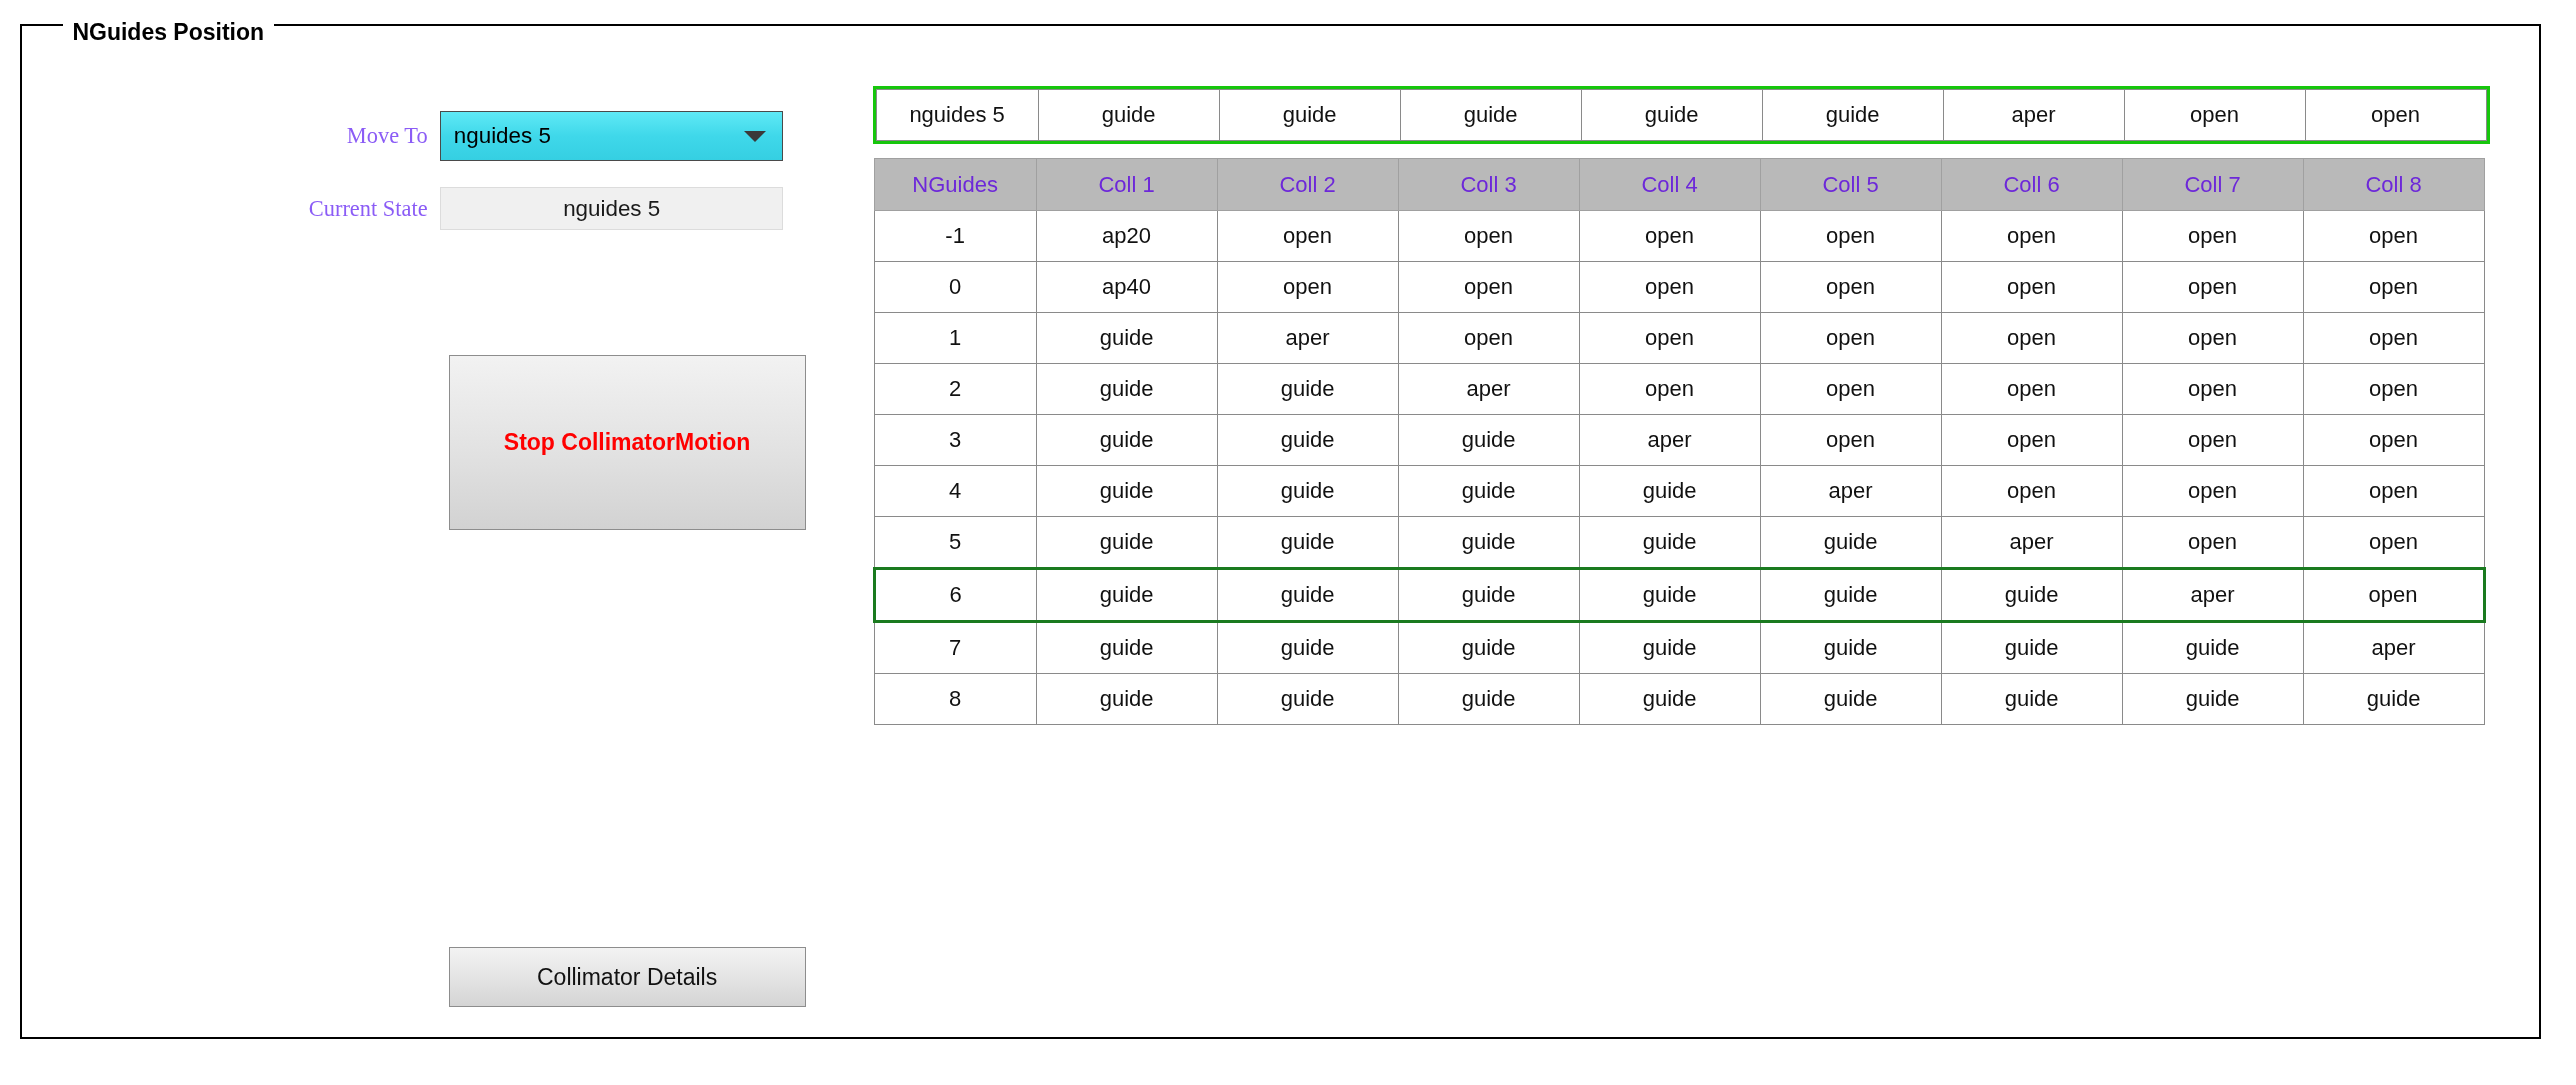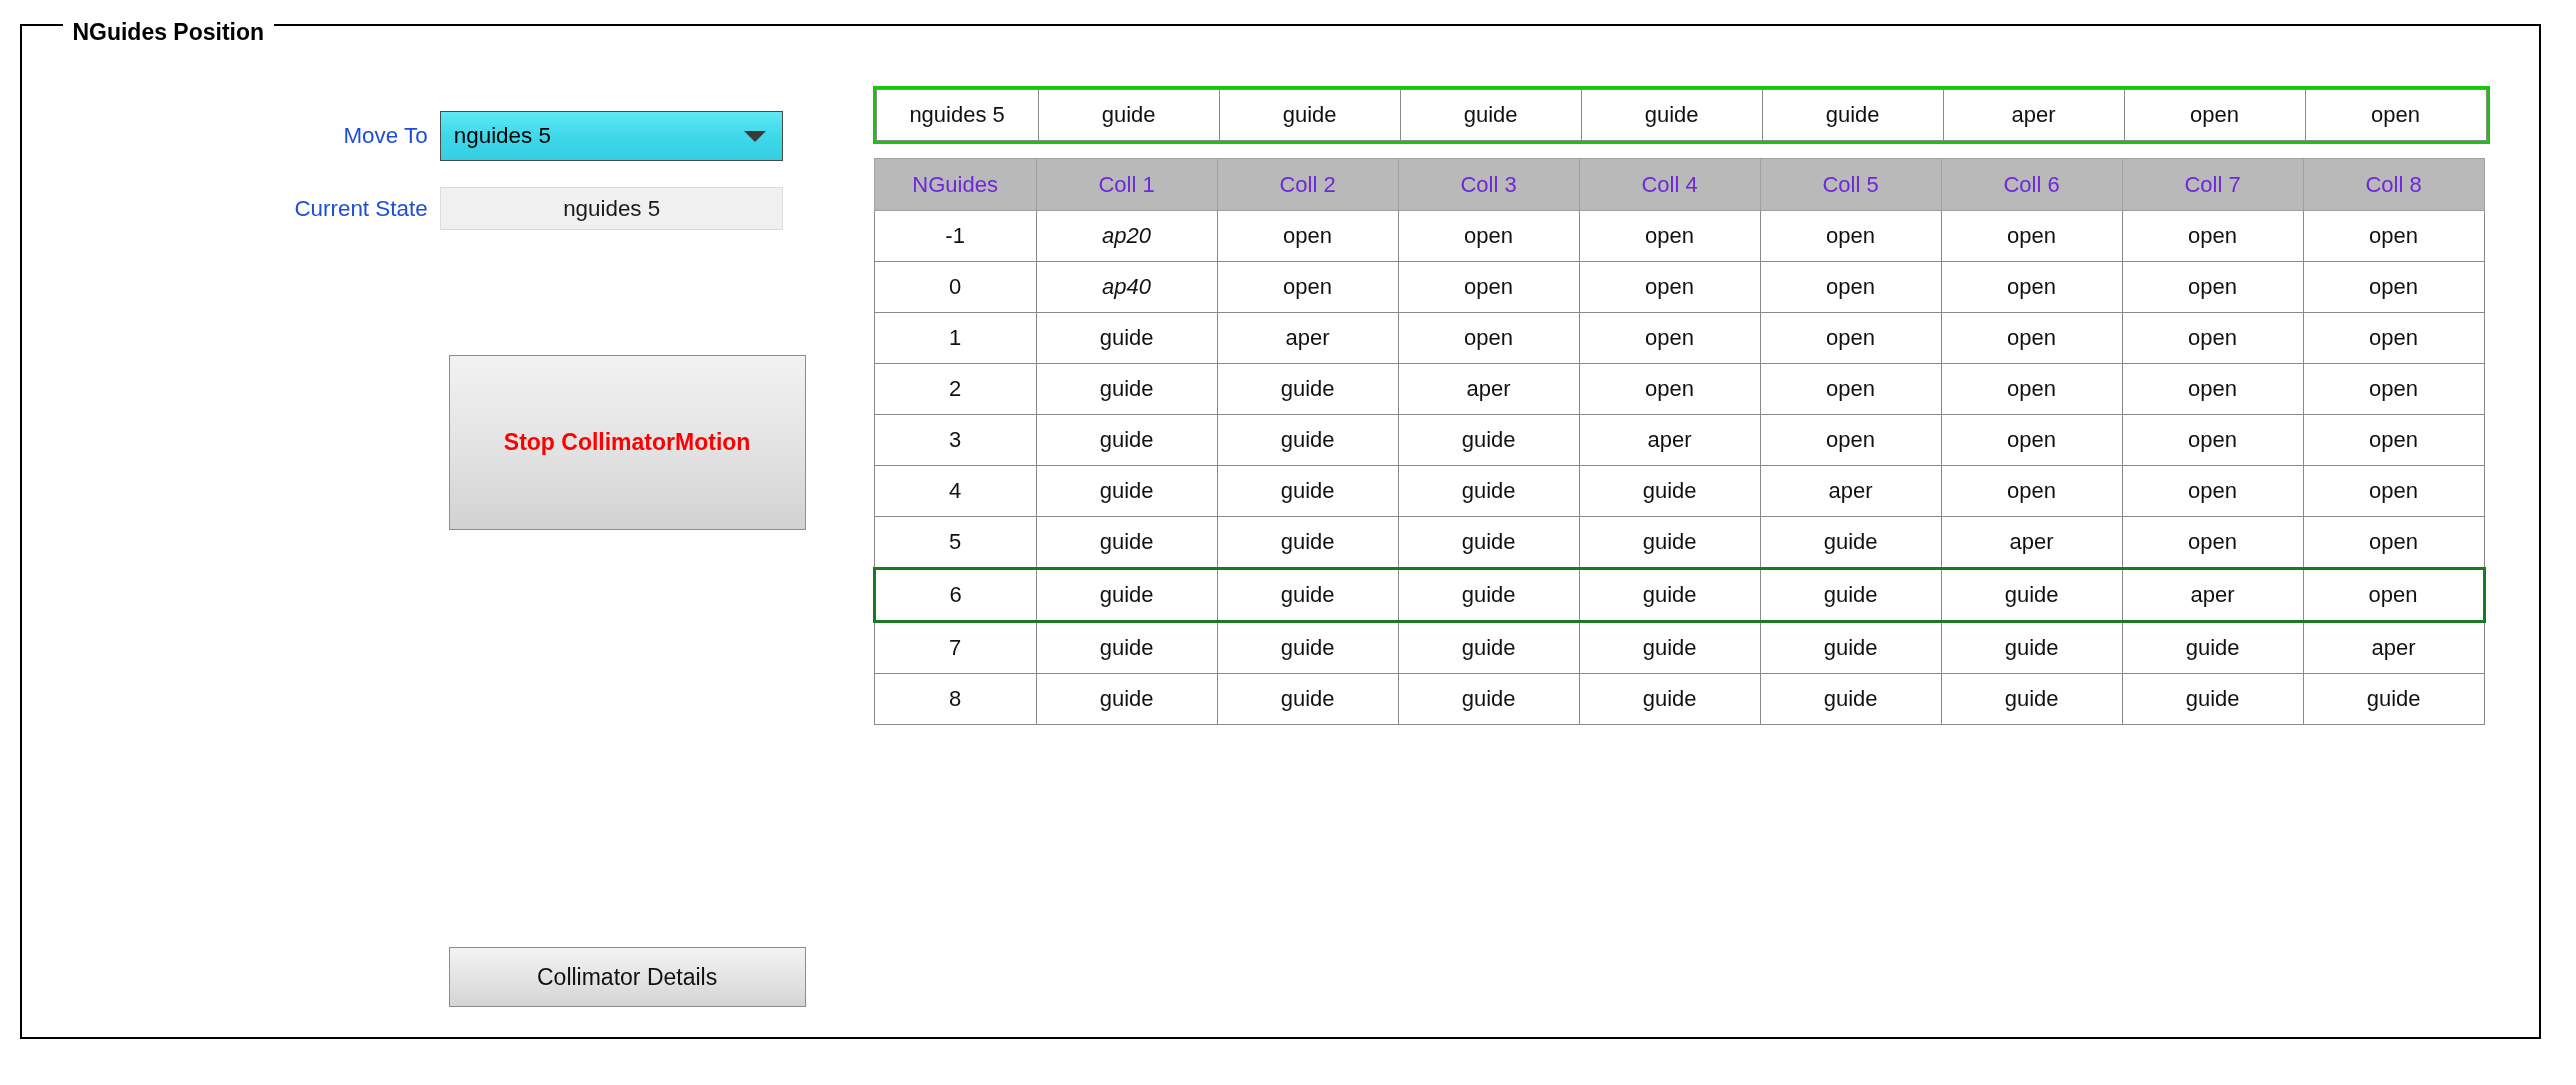--- a/index.html
+++ b/index.html
@@ -47,23 +47,24 @@
     height: 966px;
   }
 
   .field-row {
     position: absolute;
     display: flex;
     align-items: center;
   }
   .field-label {
     font-size: 22.4px;
-    color: #1d4ed8;
+    color: #8b5cf6;
     text-align: right;
     white-space: nowrap;
+    font-family: Liberation Serif, serif;
   }
 
   
   .row-moveto { left: 0; top: 43px; width: 770px; }
   .row-moveto .field-label { width: 406px; padding-right: 12.6px; }
   .combobox {
     position: relative;
     width: 343px;
     height: 50px;
     background: linear-gradient(to bottom, #5fe9f6 0%, #3fd8ea 50%, #35cfe2 100%);
@@ -202,21 +203,21 @@
 
   
   td.idx {
     background: #d2d2d2;
     color: #111;
     border: 0.7px solid #b4b4b4;
   }
 
   td.guide { background: #73d7f2; }
   td.aper  { background: #fad96b; }
-  td.ap    { background: #fad96b; font-style: italic; }
+  td.ap    { background: #fad96b; }
   td.open  { background: #ffffff; }
 
   
   tr.sel td {
     border-top: 3.5px solid #1a7a1f;
     border-bottom: 3.5px solid #1a7a1f;
   }
   tr.sel td:first-child { border-left: 3.5px solid #1a7a1f; }
   tr.sel td:last-child  { border-right: 3.5px solid #1a7a1f; }
 </style>

